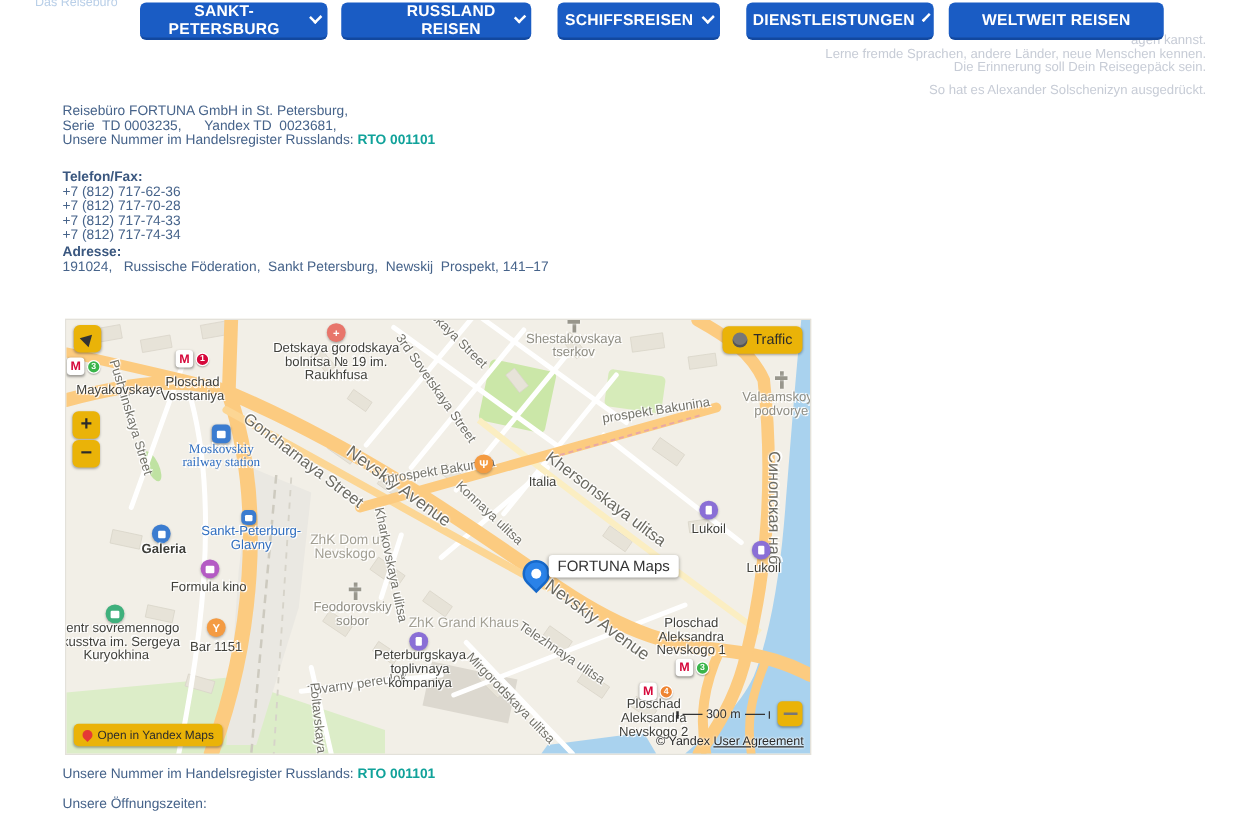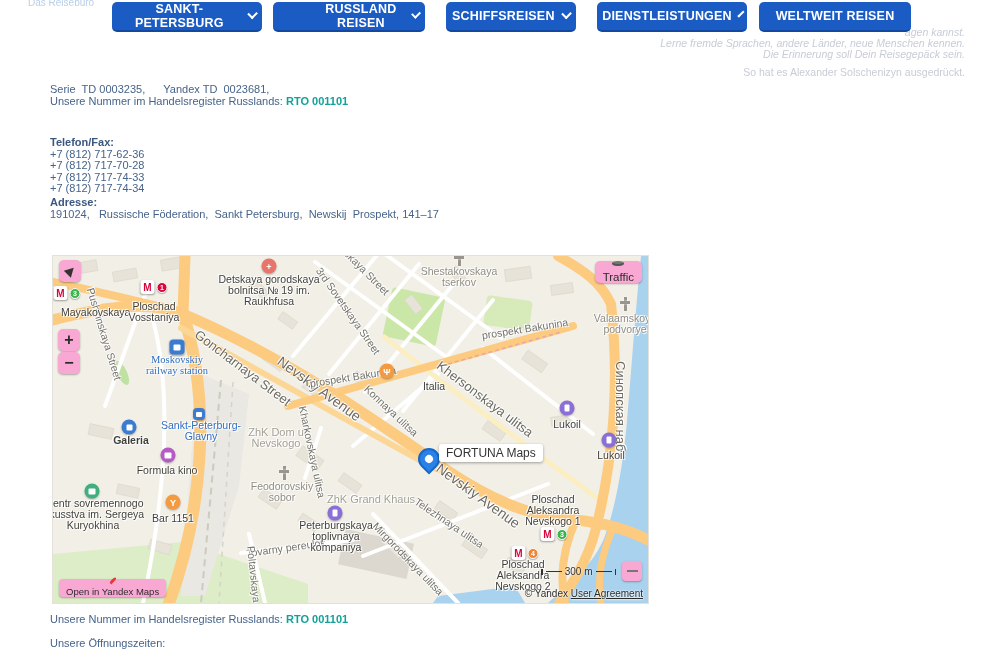--- a/index.html
+++ b/index.html
@@ -10,21 +10,21 @@
            font-size:10px;color:#b9cfe8;}
   .nav-btn{position:absolute;top:2px;height:30px;border-radius:5px;
            background:#1a5cc4;border:0;border-bottom:2px solid #12489f;
            color:#fff;font-family:"Liberation Sans",sans-serif;font-weight:bold;
            font-size:12.5px;letter-spacing:.2px;display:flex;align-items:center;
            justify-content:center;cursor:pointer;z-index:5;box-sizing:border-box;}
   .chev{display:inline-block;width:6px;height:6px;border-right:2px solid #fff;
         border-bottom:2px solid #fff;transform:rotate(45deg);margin-left:8px;margin-top:-4px;}
   
   .quote{position:absolute;right:35px;top:27px;text-align:right;font-size:10.5px;
-         line-height:11px;color:#c7ccd6;z-index:1;font-style:italic;}
+         line-height:11px;color:#c7ccd6;z-index:1;}
   .quote-attr{position:absolute;right:35px;top:66px;text-align:center;font-size:10.5px;color:#c7ccd6;}
   
   .blk{position:absolute;left:50px;font-size:11px;line-height:11.5px;}
   .pre{white-space:pre-wrap;}
   .b{font-weight:bold;color:#3a577f;}
   .teal{color:#10a29a;font-weight:bold;}
   
   .map{position:absolute;left:52px;top:255px;width:595px;height:347px;overflow:hidden;
        border:1px solid #e3e1da;background:#f2efe7;box-sizing:content-box;}
   .map svg{position:absolute;left:0;top:0;}
@@ -55,22 +55,22 @@
          color:#fff;font-size:7px;font-weight:bold;display:flex;align-items:center;justify-content:center;
          box-shadow:0 1px 1px rgba(0,0,0,.25);}
   .d-red{background:#d6083b}.d-green{background:#3ab54a}.d-orange{background:#ef8532}
   
   .pin{position:absolute;left:365px;top:192px;width:22px;height:22px;background:#2a82e8;
        border:2px solid #1668c9;border-radius:50% 50% 50% 0;transform:rotate(-45deg);box-sizing:border-box;}
   .pin::after{content:"";position:absolute;left:5px;top:5px;width:8px;height:8px;border-radius:50%;background:#fff;}
   .pin-label{position:absolute;left:386px;top:188px;background:#fff;border-radius:3px;
              box-shadow:0 1px 3px rgba(0,0,0,.35);padding:2px 7px;font-size:12px;color:#333;white-space:nowrap;}
   
-  .mbtn{position:absolute;background:#f9a8d4;border-radius:5px;box-shadow:0 1px 2px rgba(0,0,0,.3);
-        display:flex;align-items:center;justify-content:center;color:#2b2b2b;cursor:pointer;flex-direction:column;}
+  .mbtn{position:absolute;background:#eab308;border-radius:5px;box-shadow:0 1px 2px rgba(0,0,0,.3);
+        display:flex;align-items:center;justify-content:center;color:#2b2b2b;cursor:pointer;}
   .geoloc{left:6px;top:4px;width:22px;height:22px;}
   .geo-arrow{width:0;height:0;border-left:9px solid #333;border-top:5px solid transparent;
              border-bottom:5px solid transparent;transform:rotate(-45deg);}
   .zin{left:5px;top:73px;width:22px;height:22px;font-size:16px;font-weight:bold;}
   .zout{left:5px;top:96px;width:22px;height:22px;font-size:16px;font-weight:bold;}
   .traffic{right:6px;top:5px;height:22px;padding:0 8px;font-size:11.5px;gap:5px;}
   .tl-dot{width:12px;height:12px;border-radius:50%;background:#777;box-shadow:inset 0 -2px 0 #555;}
   .openbtn{left:6px;bottom:6px;height:18px;padding:0 7px;font-size:9.5px;gap:4px;border-radius:4px;}
   .rpin{width:8px;height:8px;background:#e53935;border-radius:50% 50% 50% 0;transform:rotate(-45deg);}
   .ruler{right:6px;bottom:22px;width:20px;height:20px;border-radius:4px;}
@@ -101,33 +101,34 @@
       <i class="chev"></i>
     </button>
   <button class="nav-btn" style="left:446px;width:130px;">
     <span>SCHIFFSREISEN</span>
       <i class="chev"></i>
     </button>
   <button class="nav-btn" style="left:597px;width:150px;">
     <span>DIENSTLEISTUNGEN</span>
       <i class="chev"></i>
     </button>
-  <button class="nav-btn" style="left:759px;width:152px;">
+  <button class="nav-btn" style="left:759px;width:172px;">
     <span>WELTWEIT REISEN</span>
     </button>
 </div>
 
 <div class="quote">
   <div>agen kannst.</div>
   <div>Lerne fremde Sprachen, andere Länder, neue Menschen kennen.</div>
   <div>Die Erinnerung soll Dein Reisegepäck sein.</div>
 </div>
 <div class="quote-attr">So hat es Alexander Solschenizyn ausgedrückt.</div>
 
 <div class="blk" style="top:84px;">
+  <div>Reisebüro FORTUNA GmbH in St. Petersburg,</div>
   <div class="pre">Serie  TD 0003235,      Yandex TD  0023681,</div>
   <div><span>Unsere Nummer im Handelsregister Russlands: </span><span class="teal">RTO 001101</span></div>
 </div>
 
 <div class="blk" style="top:137px;">
   <div class="b">Telefon/Fax:</div>
   <div>+7 (812) 717-62-36</div>
   <div>+7 (812) 717-70-28</div>
   <div>+7 (812) 717-74-33</div>
   <div>+7 (812) 717-74-34</div>

